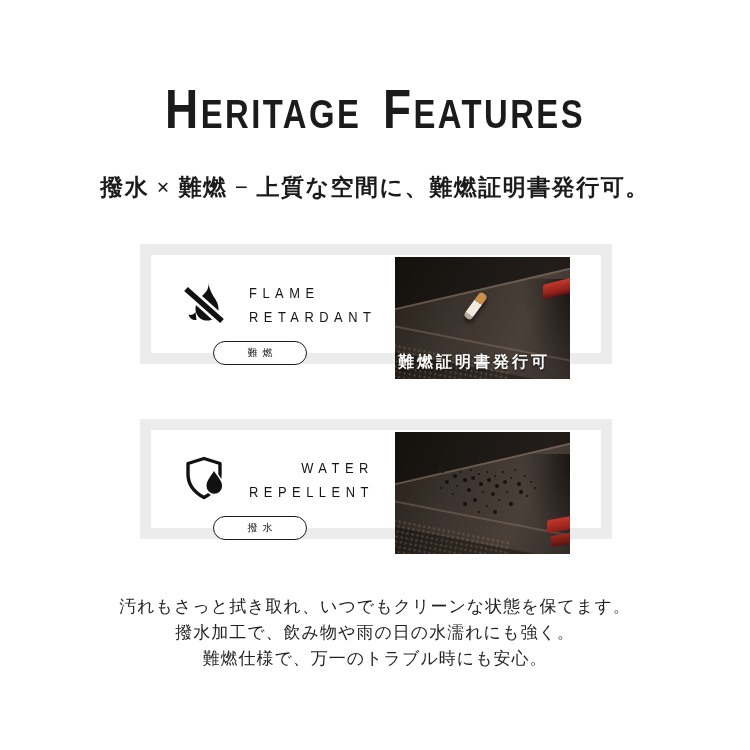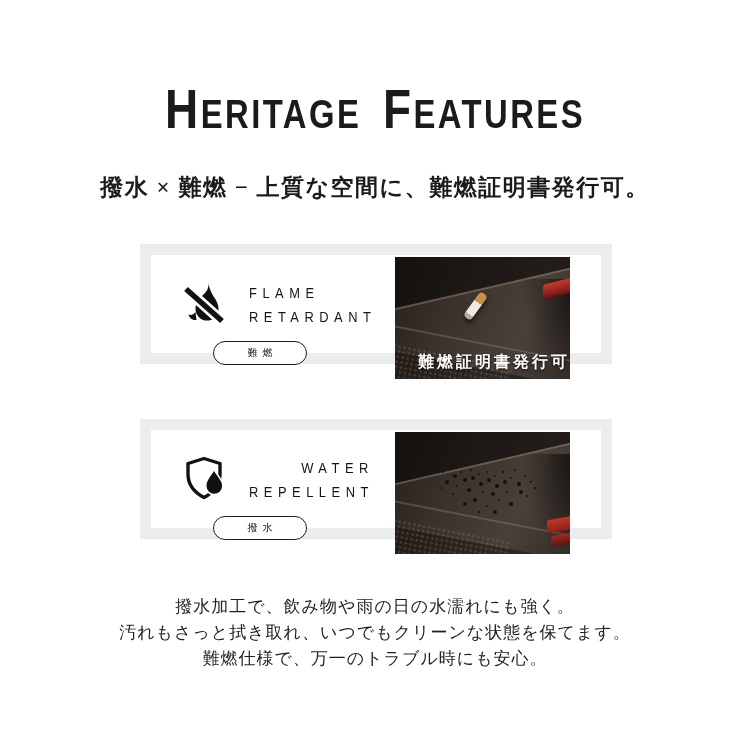--- a/index.html
+++ b/index.html
@@ -75,21 +75,21 @@
   .dark-corner{position:absolute;right:-12px;top:22px;width:60px;height:100px;
     background:radial-gradient(ellipse at top right,rgba(0,0,0,0.75),transparent 72%);}
   .red-strip{position:absolute;right:-3px;top:24px;width:30px;height:15px;
     background:linear-gradient(180deg,#c33a2c 0%,#8e1f1c 70%,#5c120f 100%);
     transform:skewY(-14deg);border-radius:2px;}
   .cigarette{position:absolute;left:76px;top:34px;width:9px;height:30px;
     border-radius:4px;transform:rotate(36deg);
     background:linear-gradient(to bottom,#c98f4e 0 36%,#f1ebdf 36% 84%,#b5ad9e 84% 100%);
     box-shadow:2px 3px 4px rgba(0,0,0,0.55);}
   .photo-caption{
-    position:absolute;left:0;right:0;bottom:6px;text-align:right;
+    position:absolute;left:0;right:0;bottom:6px;text-align:left;
     color:#ffffff;font-size:16px;font-weight:bold;letter-spacing:3px;text-indent:3px;
     text-shadow:0 1px 3px rgba(0,0,0,0.8);white-space:nowrap;margin-top:28px;
   }
   .red-buckle{position:absolute;right:-3px;top:86px;width:26px;height:13px;
     background:linear-gradient(180deg,#c0372a,#8e1f1c);transform:skewY(-10deg);border-radius:2px;}
   .red-buckle2{position:absolute;right:-5px;top:102px;width:24px;height:11px;
     background:linear-gradient(180deg,#9e2a20,#5f130f);transform:skewY(-10deg);border-radius:2px;}
   .droplets{position:absolute;left:38px;top:32px;width:4px;height:4px;border-radius:50%;
     background:#171210;
     box-shadow:
@@ -172,16 +172,16 @@
       <div class="dark-corner"></div>
       <div class="droplets"></div>
       <div class="red-buckle"></div>
       <div class="red-buckle2"></div>
       <div class="photo-caption"></div>
     </div>
   </div>
 </div>
 
 <div class="description">
+  <div class="desc-line">汚れもさっと拭き取れ、いつでもクリーンな状態を保てます。</div>
   <div class="desc-line">撥水加工で、飲み物や雨の日の水濡れにも強く。</div>
-  <div class="desc-line">汚れもさっと拭き取れ、いつでもクリーンな状態を保てます。</div>
   <div class="desc-line">難燃仕様で、万一のトラブル時にも安心。</div>
 </div>
 
 </body></html>

